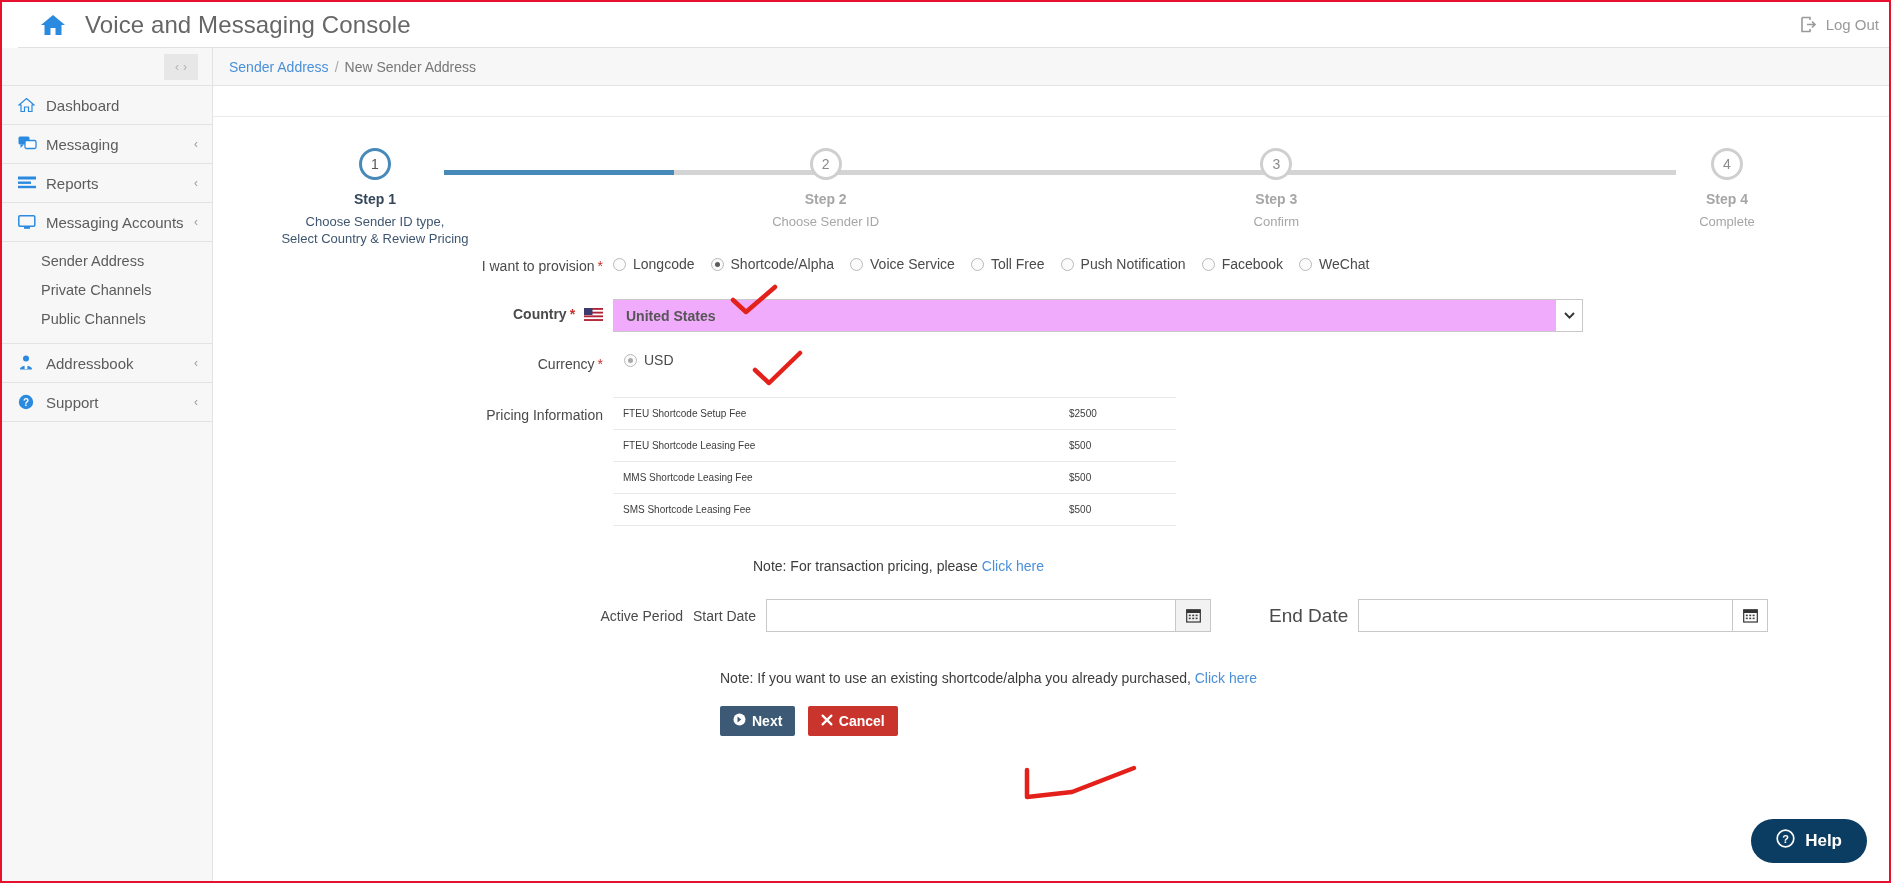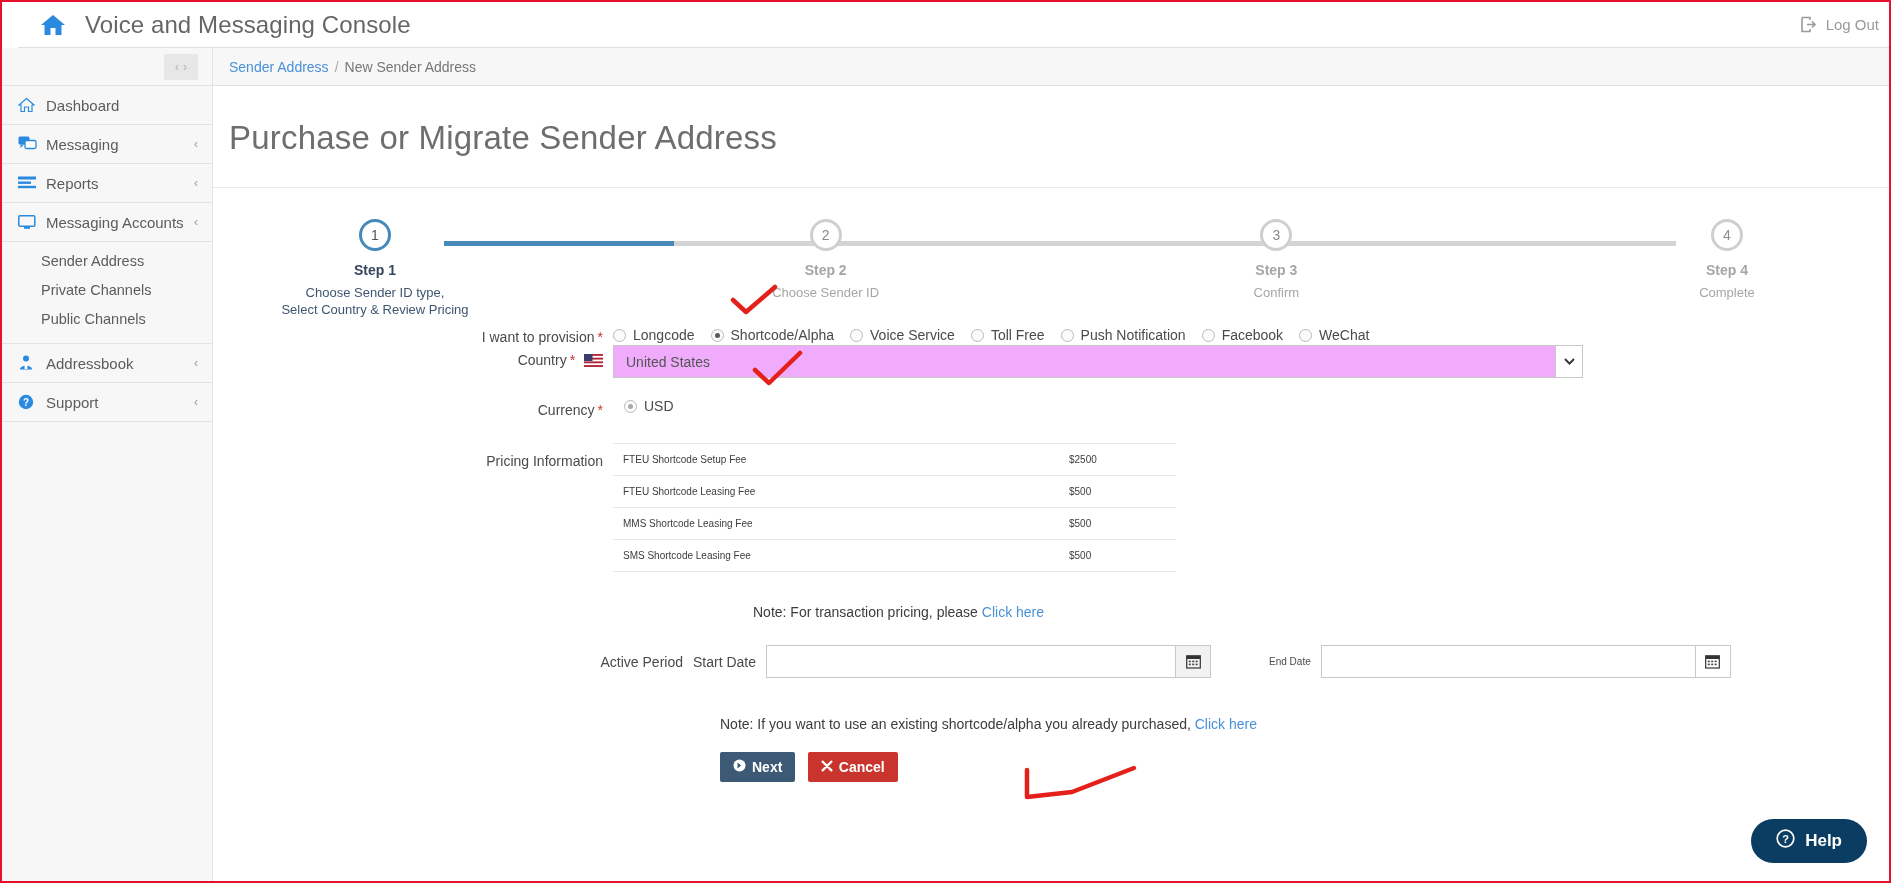--- a/index.html
+++ b/index.html
@@ -352,21 +352,20 @@
   </div>
 
   <div class="main">
 
     <div class="breadcrumb">
       <span class="bc-link">Sender Address</span>
       <span class="bc-sep">/</span>
       <span class="bc-current">New Sender Address</span>
     </div>
 
-    <div class="page-title">Purchase or Migrate Sender Address</div>
     <div class="title-rule"></div>
 
     <div class="stepper">
       <div class="step-track">
         <div class="track-bg"></div>
         <div class="track-fill"></div>
       </div>
       <div class="steps-row">
 
         <div class="step active">
@@ -428,21 +427,21 @@
             <span class="rdo"></span>
             <span>Facebook</span>
           </label>
           <label class="radio-opt">
             <span class="rdo"></span>
             <span>WeChat</span>
           </label>
         </div>
       </div>
 
-      <div class="frow" style="">
+      <div class="frow" style="margin-top:25px;font-weight:bold;">
         <div class="flabel" style="padding-top:7px;">
           <span>Country</span><span class="req">*</span>
           <span class="country-flag">
             <svg width="19" height="13" viewBox="0 0 19 13">
               <rect width="19" height="13" fill="#ffffff"></rect>
               <rect width="19" height="1.85" y="0" fill="#b22234"></rect>
               <rect width="19" height="1.85" y="3.7" fill="#b22234"></rect>
               <rect width="19" height="1.85" y="7.4" fill="#b22234"></rect>
               <rect width="19" height="1.85" y="11.1" fill="#b22234"></rect>
               <rect width="8.5" height="7" fill="#3c3b6e"></rect>
@@ -512,21 +511,21 @@
                 <rect x="0.7" y="1.8" width="13.6" height="3.2" fill="#333"></rect>
                 <rect x="2.8" y="6.6" width="2" height="1.6" fill="#444"></rect>
                 <rect x="6.2" y="6.6" width="2" height="1.6" fill="#444"></rect>
                 <rect x="9.6" y="6.6" width="2" height="1.6" fill="#444"></rect>
                 <rect x="2.8" y="9.6" width="2" height="1.6" fill="#444"></rect>
                 <rect x="6.2" y="9.6" width="2" height="1.6" fill="#444"></rect>
                 <rect x="9.6" y="9.6" width="2" height="1.6" fill="#444"></rect>
               </svg>
             </span>
           </div>
-          <div style="font-size:10px;color:#4a4a4a;margin-left:58px;margin-right:10px;">End Date</div>
+          <div style="font-size:19px;color:#4a4a4a;margin-left:58px;margin-right:10px;">End Date</div>
           <div class="date-input plain" style="width:410px;">
             <input type="text" style="border: none; outline: none; width: 368px; height: 29px; padding-left: 9px; font-size: 14px; font-family: &quot;Liberation Sans&quot;, sans-serif;" value="" placeholder="">
             <span class="date-btn">
               <svg width="15" height="15" viewBox="0 0 15 15">
                 <rect x="0.7" y="1.8" width="13.6" height="12.2" fill="none" stroke="#333" stroke-width="1.2"></rect>
                 <rect x="0.7" y="1.8" width="13.6" height="3.2" fill="#333"></rect>
                 <rect x="2.8" y="6.6" width="2" height="1.6" fill="#444"></rect>
                 <rect x="6.2" y="6.6" width="2" height="1.6" fill="#444"></rect>
                 <rect x="9.6" y="6.6" width="2" height="1.6" fill="#444"></rect>
                 <rect x="2.8" y="9.6" width="2" height="1.6" fill="#444"></rect>

